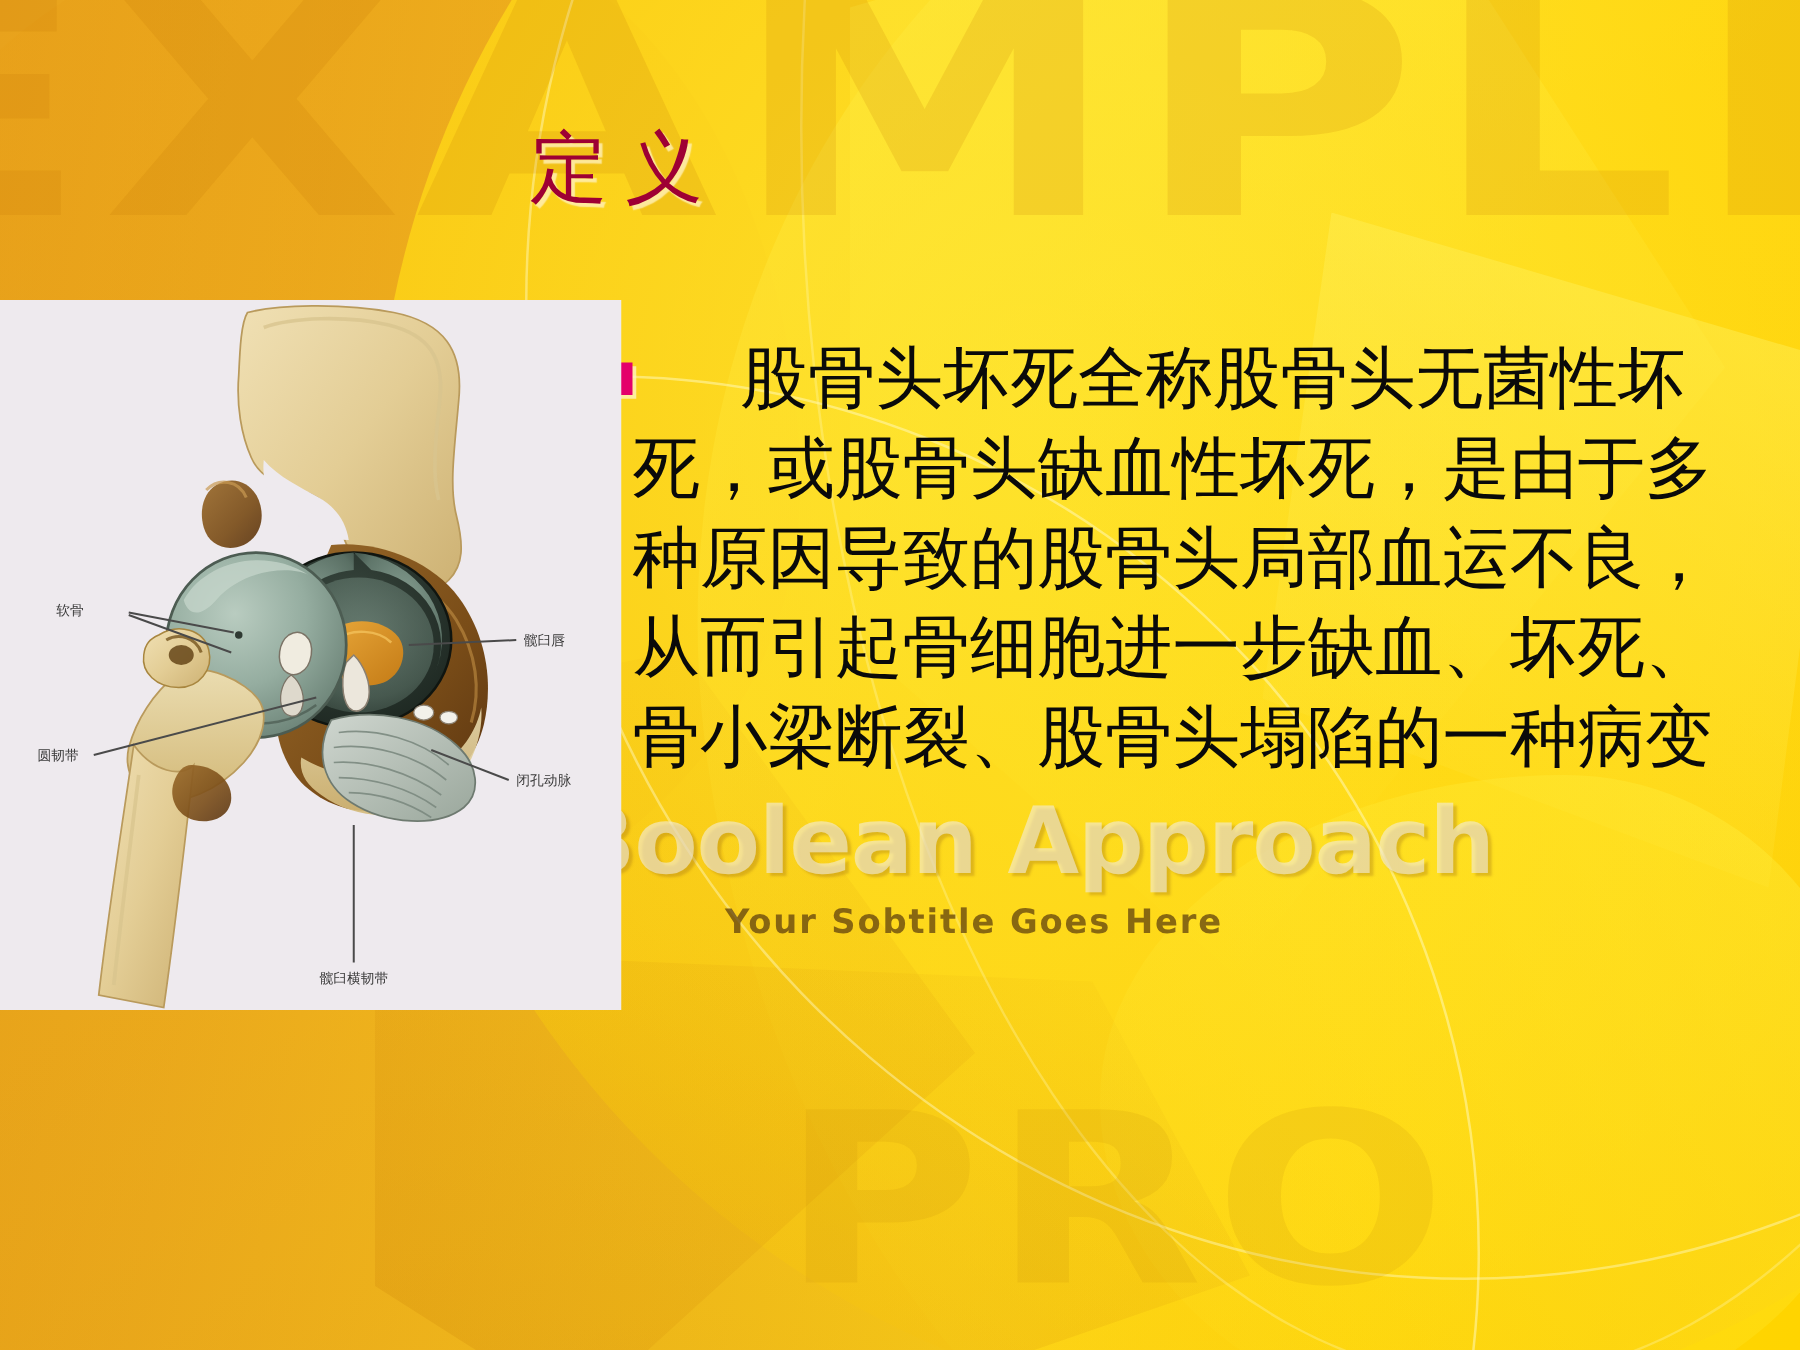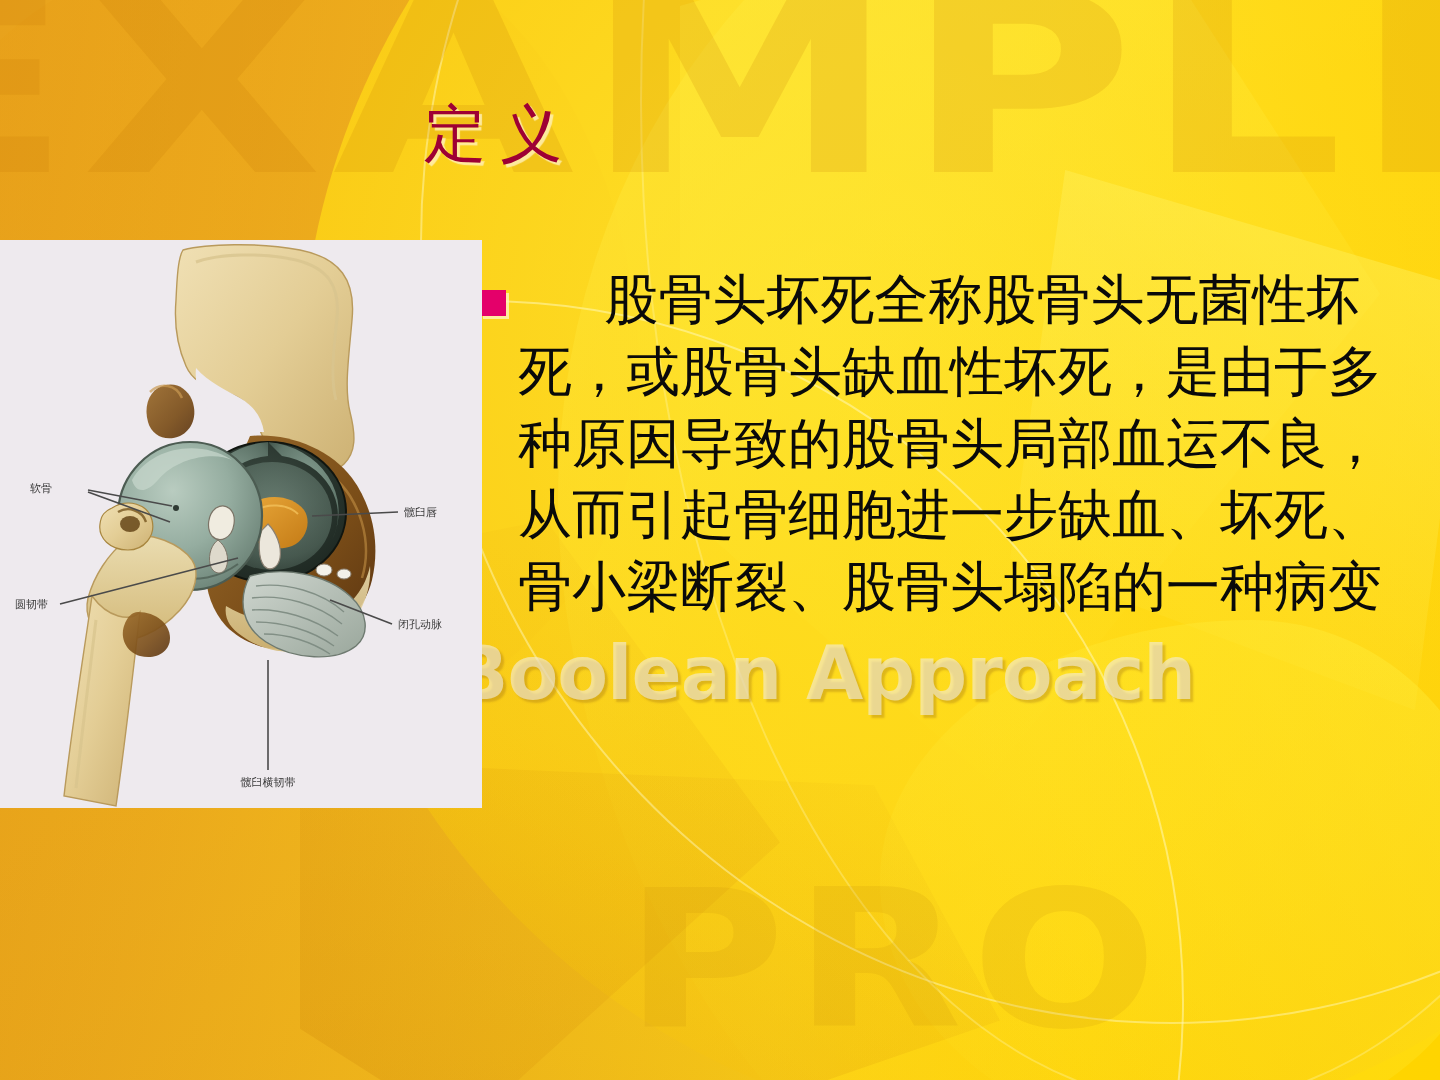--- a/index.html
+++ b/index.html
@@ -169,42 +169,42 @@
   }
 
   
   .picture-frame {
     position: absolute;
     left: 0px; top: 240px;
     width: 482px; height: 568px;
     background: #eeeaee;
     overflow: hidden;
     z-index: 14;
+    padding-left: 15px;
   }
   .anatomy-svg { display:block; width: 482px; height: 568px; }
 
   
   .body-block {
     position: absolute;
     left: 480px; top: 268px;
     width: 930px;
     z-index: 13;
     display: flex;
     align-items: flex-start;
   }
   .bullet-marker {
     width: 26px; height: 26px;
     background: #e4006a;
     box-shadow: 3px 3px 0 rgba(255,245,200,0.75);
     margin-top: 22px;
     flex: 0 0 auto;
   }
   .body-text {
-    margin-left: 12px;
-    font-family: Liberation Mono, monospace;
+    font-family: Liberation Sans, sans-serif;
     font-size: 54px;
     line-height: 1.33;
     color: #0a0a0a;
     text-indent: 1.6em;
     letter-spacing: 0px;
     word-break: break-all;
   }
 </style>
 </head>
 <body>
@@ -220,20 +220,21 @@
   <div class="bg-layer bg-wedge-4"></div>
   <div class="bg-layer bg-right-shade"></div>
   <div class="bg-layer bg-arc-thin-1"></div>
   <div class="bg-layer bg-arc-thin-2"></div>
   <div class="bg-layer bg-arc-thin-3"></div>
 
   <div class="ghost-text ghost-top">EXAMPLE</div>
   <div class="ghost-text ghost-bottom">PRO</div>
 
   <div class="wm-title">Boolean Approach</div>
+  <div class="wm-sub">Your Sobtitle Goes Here</div>
 
   <div class="slide-title">定义</div>
 
   <div class="picture-frame">
     <svg class="anatomy-svg" viewBox="0 0 482 568" xmlns="http://www.w3.org/2000/svg">
       <defs>
         <linearGradient id="boneA" x1="0" y1="0" x2="1" y2="1">
           <stop offset="0%" stop-color="#f0e0b4"></stop>
           <stop offset="50%" stop-color="#e3cd95"></stop>
           <stop offset="100%" stop-color="#cdb173"></stop>

